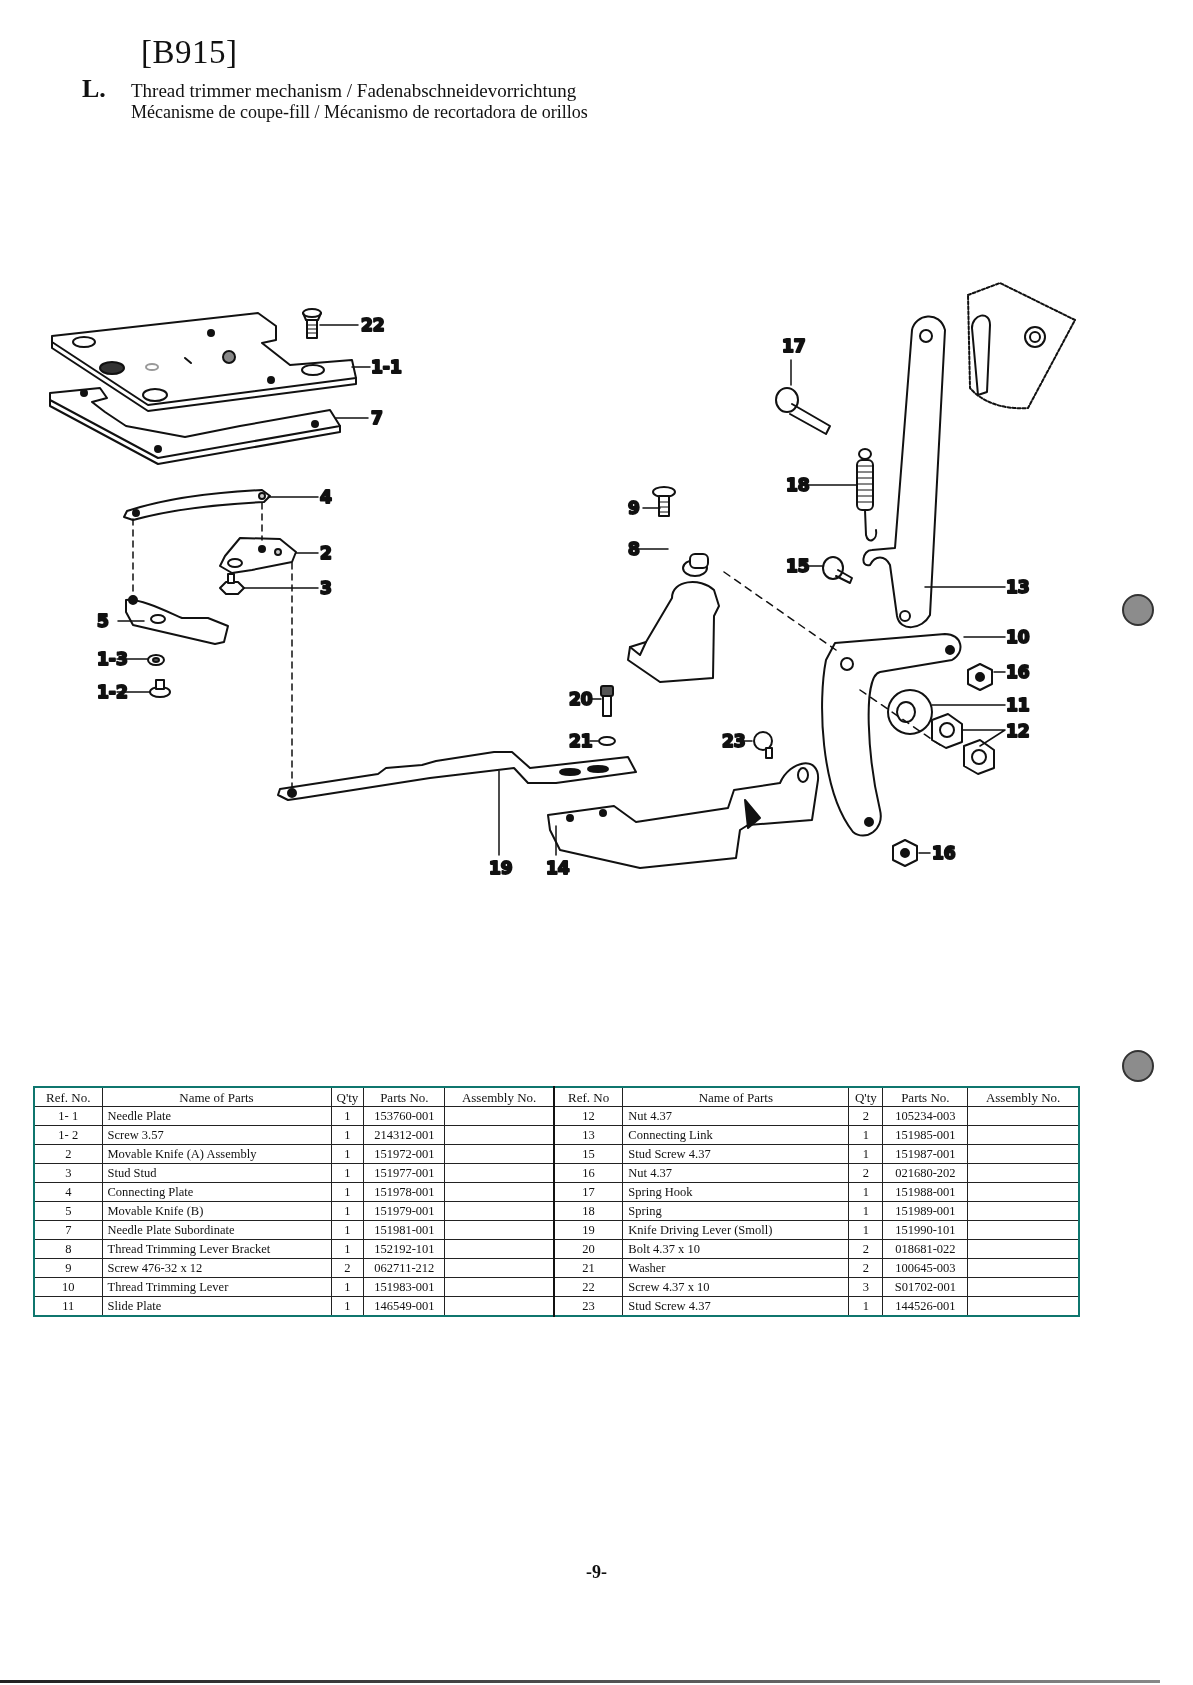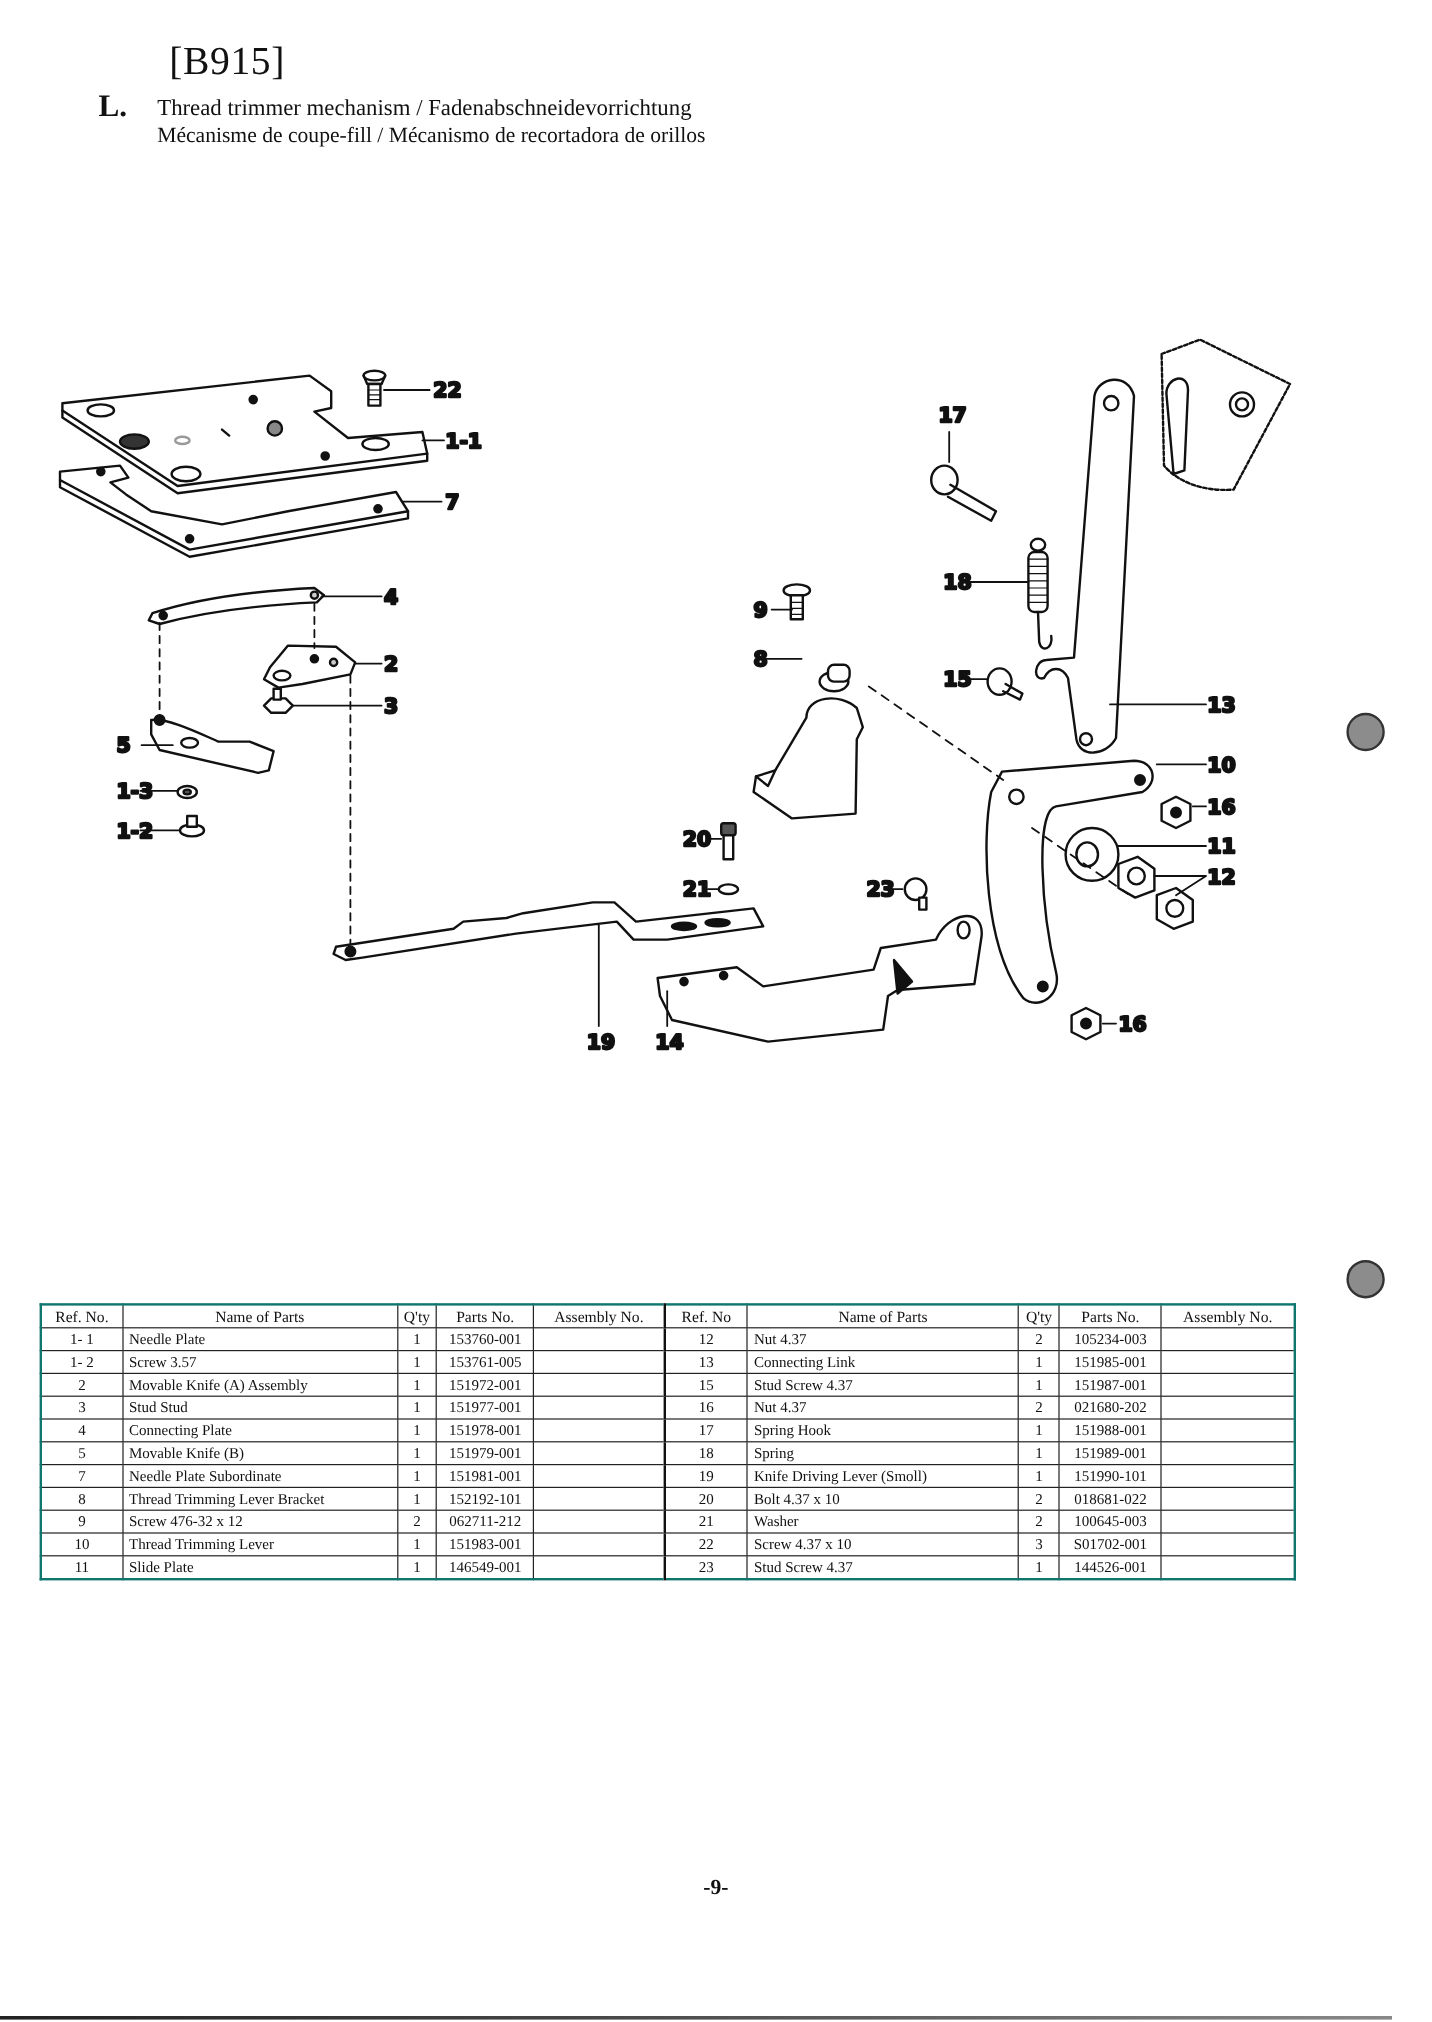--- a/index.html
+++ b/index.html
@@ -289,21 +289,21 @@
         <td class="c sep">12</td>
         <td>Nut 4.37</td>
         <td class="c">2</td>
         <td class="c">105234-003</td>
         <td></td>
       </tr>
       <tr>
         <td class="c">1- 2</td>
         <td>Screw 3.57</td>
         <td class="c">1</td>
-        <td class="c">153761-005</td>
+        <td class="c">214312-001</td>
         <td></td>
         <td class="c sep">13</td>
         <td>Connecting Link</td>
         <td class="c">1</td>
         <td class="c">151985-001</td>
         <td></td>
       </tr>
       <tr>
         <td class="c">2</td>
         <td>Movable Knife (A) Assembly</td>

